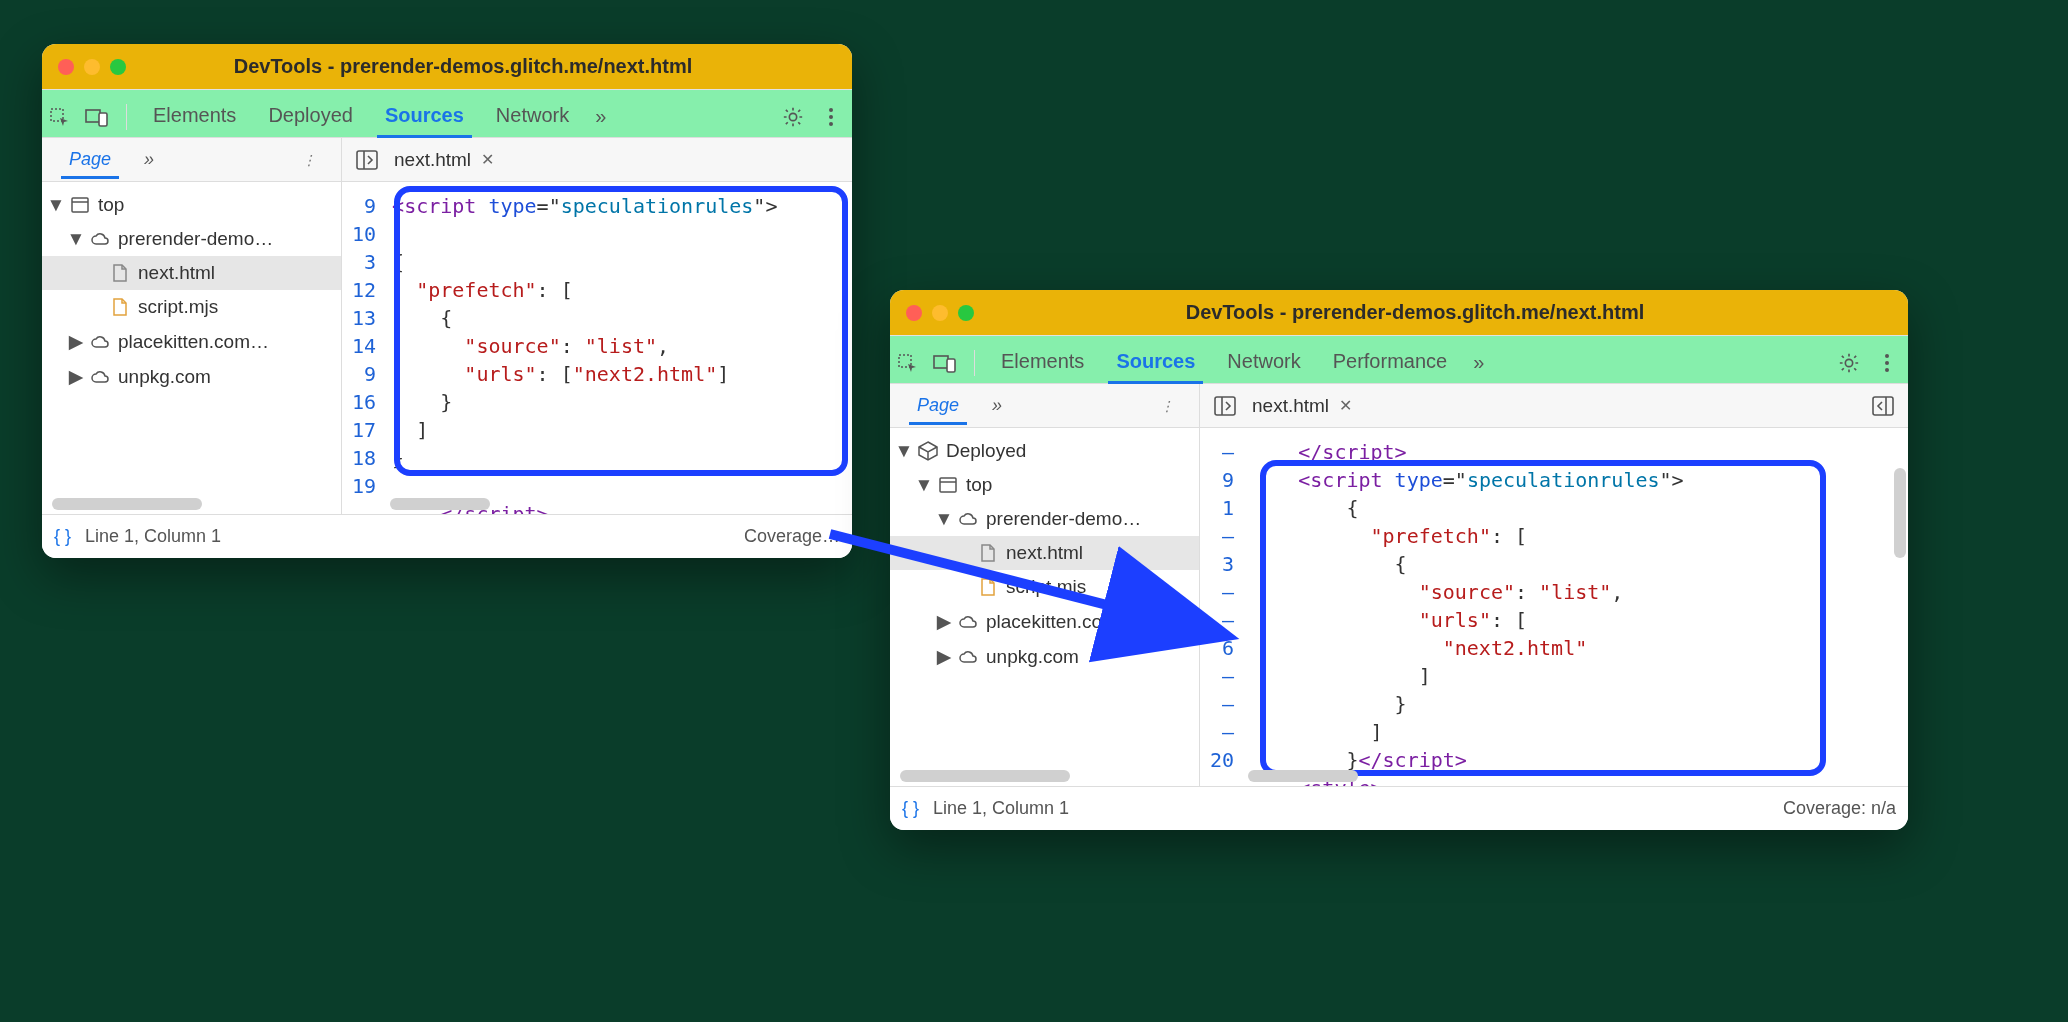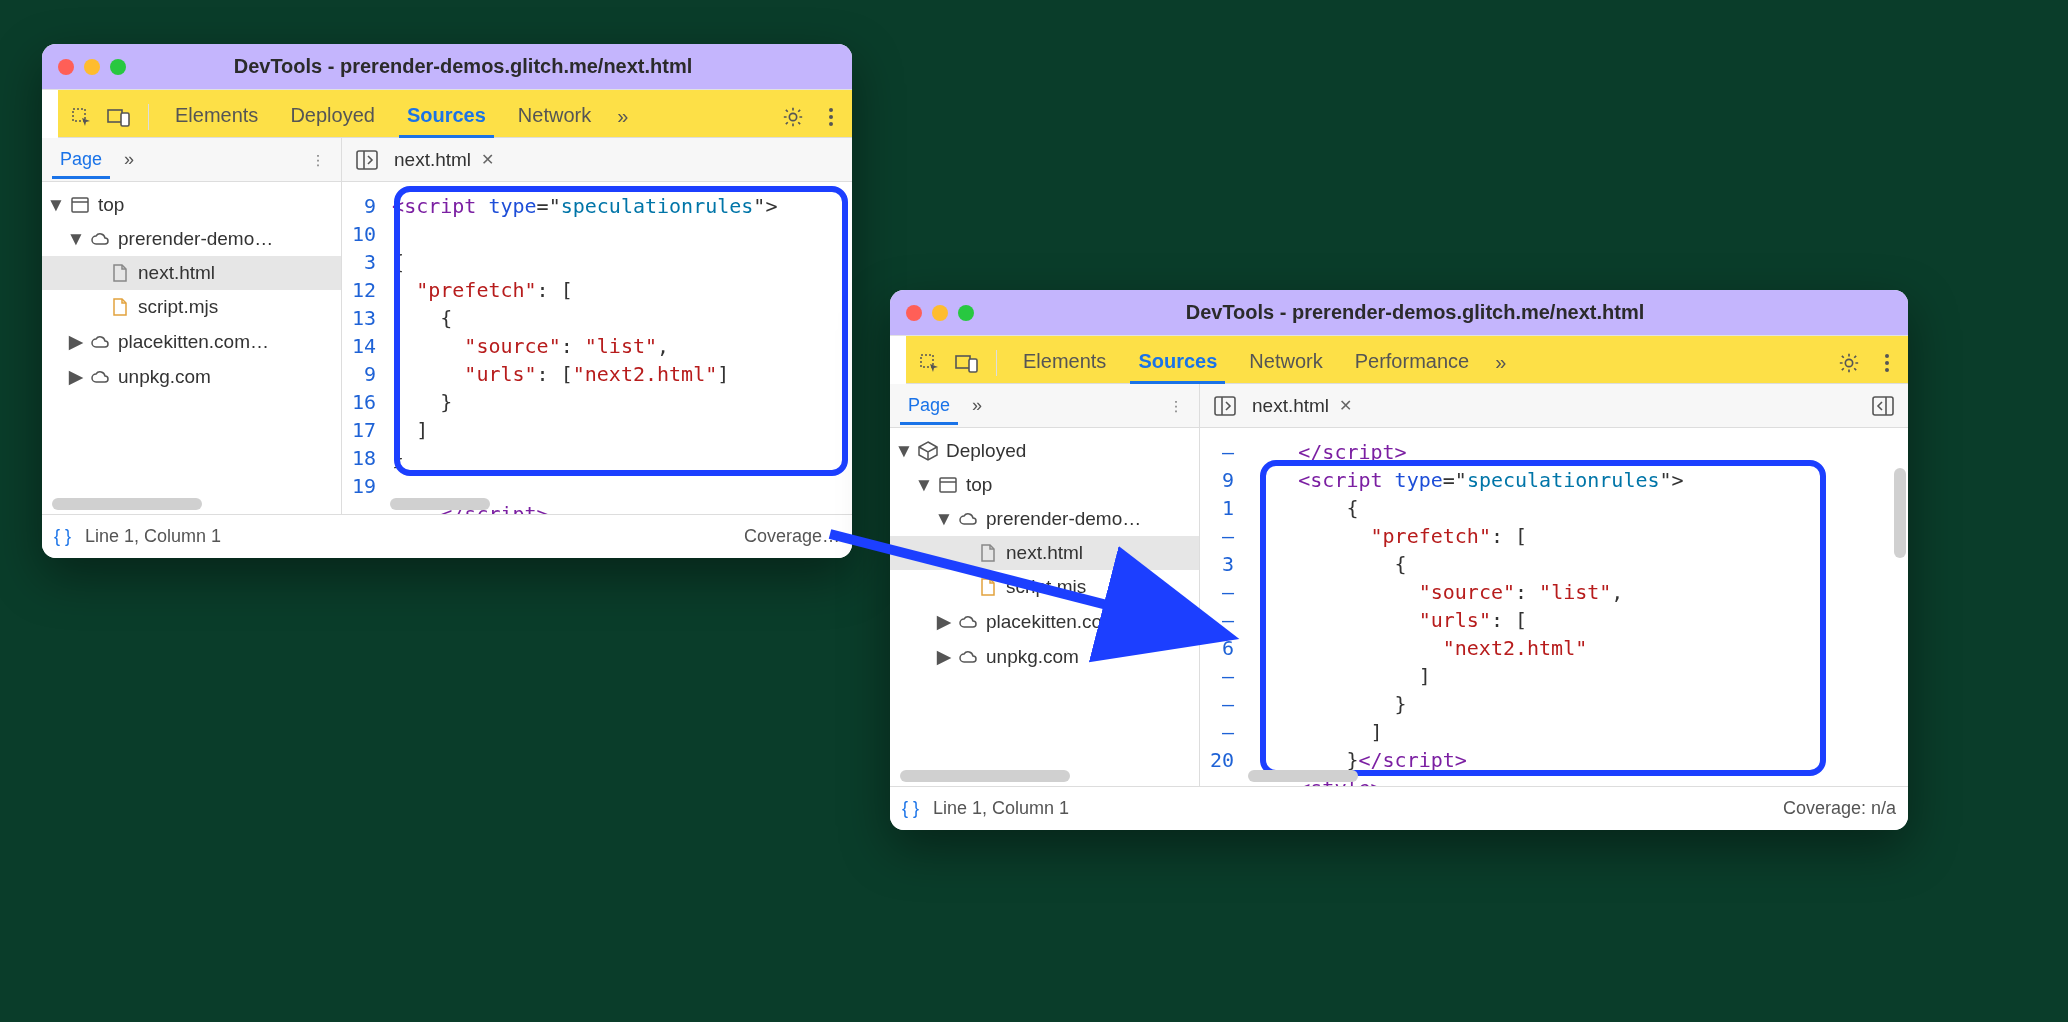--- a/index.html
+++ b/index.html
@@ -19,44 +19,43 @@
     box-shadow: 0 18px 50px rgba(0,0,0,0.4);
     overflow: hidden;
     display: flex;
     flex-direction: column;
   }
   .titlebar {
     display: flex;
     align-items: center;
     padding: 10px 16px;
     gap: 2px;
-    background: #c4b5fd;
+    background: #eab308;
     border-bottom: 1px solid #e2e2e2;
     height: 46px;
   }
   .traffic {
     display: flex;
     gap: 10px;
     margin-right: 12px;
   }
   .dot { width: 16px; height: 16px; border-radius: 50%; }
   .dot.red { background: #ff5f57; }
   .dot.yellow { background: #febc2e; }
   .dot.green { background: #28c840; }
   .title { font-weight: 600; font-size: 20px; color: #2b2b2b; flex: 1; text-align: center; margin-left: -50px; }
 
   .toolbar {
     display: flex;
     align-items: center;
-    padding: 6px 10px 0 8px;
+    padding: 6px 10px 0 2px;
     gap: 8px;
     border-bottom: 1px solid #ddd;
-    background: #fde047;
+    background: #86efac;
     height: 48px;
-    margin-left: 16px;
   }
   .tool-icon {
     width: 30px; height: 30px;
     display: inline-flex;
     align-items: center;
     justify-content: center;
     color: #555;
   }
   .tool-sep { width: 1px; height: 26px; background: #ddd; margin: 0 6px; }
   .tab {
@@ -87,22 +86,23 @@
     display: flex;
     border-bottom: 1px solid #ddd;
     background: #f7f7f7;
     height: 44px;
   }
   .subbar-left {
     display: flex;
     align-items: center;
     width: 300px;
     border-right: 1px solid #ddd;
-    padding: 0 8px;
-    gap: 6px;
+    padding: 0 17px;
+    gap: 17px;
+    font-style: italic;
   }
   .subbar-left .page-tab {
     color: #1a73e8;
     font-size: 18px;
     padding: 8px 10px;
     position: relative;
   }
   .subbar-left .page-tab::after {
     content: "";
     position: absolute;

